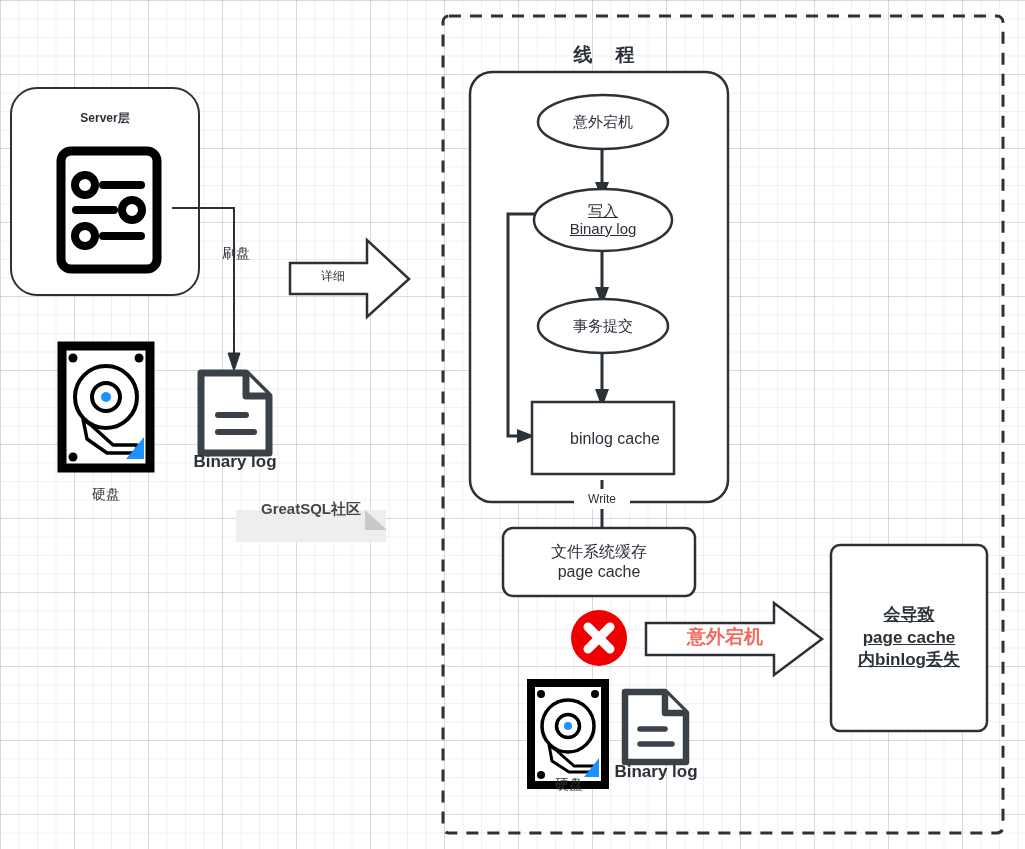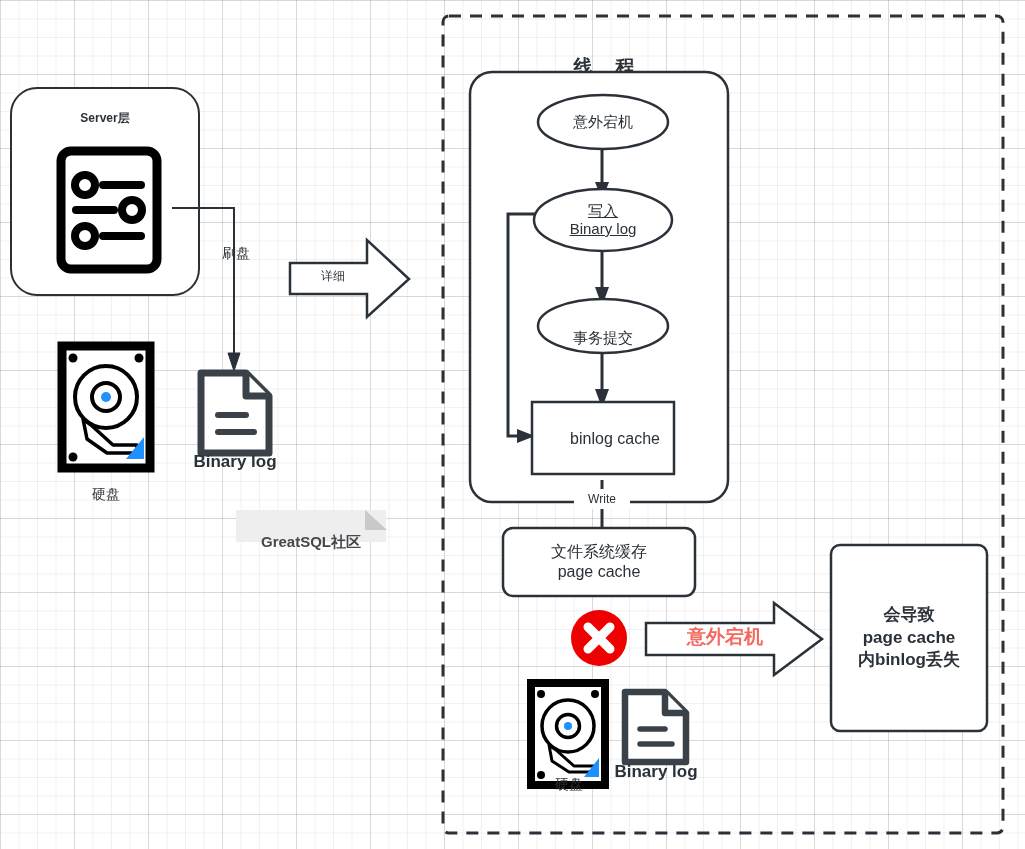--- a/index.html
+++ b/index.html
@@ -83,27 +83,27 @@
 
   <svg class="abs" style="left:285px;top:234px;" width="130" height="88">
     <path d="M 5 29 L 82 29 L 82 6 L 124 45 L 82 83 L 82 60 L 5 60 Z" fill="#ffffff" stroke="#2b3138" stroke-width="2.5" stroke-linejoin="miter"></path>
   </svg>
   <div class="node-text" style="left:300px;top:264px;width:66px;height:24px;font-size:12px;">详细</div>
 
   <div class="abs" style="left:236px;top:510px;width:150px;height:32px;background:#eeeeee;"></div>
   <svg class="abs" style="left:365px;top:510px;" width="28" height="32">
     <path d="M 0 0 L 22 20 L 0 20 Z" fill="#c9c9c9"></path>
   </svg>
-  <div class="node-text bold" style="left:236px;top:528px;width:150px;height:28px;font-size:15px;color:#44484d;text-align:right;">GreatSQL社区</div>
+  <div class="node-text bold" style="left:236px;top:495px;width:150px;height:28px;font-size:15px;color:#44484d;text-align:right;">GreatSQL社区</div>
 
   <svg class="abs" style="left:438px;top:11px;" width="572" height="828">
     <rect x="5" y="5" width="560" height="817" rx="6" ry="6" fill="none" stroke="#2b3138" stroke-width="3" stroke-dasharray="12 9"></rect>
   </svg>
 
-  <div class="node-text bold" style="left:505px;top:40px;width:200px;height:30px;font-size:19px;letter-spacing:2px;margin-top:12px;">线　程</div>
+  <div class="node-text bold" style="left:505px;top:40px;width:200px;height:30px;font-size:19px;letter-spacing:2px;">线　程</div>
 
   <svg class="abs" style="left:465px;top:67px;" width="270" height="442">
     <rect x="5" y="5" width="258" height="430" rx="22" ry="22" fill="#ffffff" stroke="#2b3138" stroke-width="2.5"></rect>
   </svg>
 
   <svg class="abs" style="left:440px;top:10px;" width="580" height="830">
 
     <line x1="162" y1="137" x2="162" y2="178" stroke="#2b3138" stroke-width="3"></line>
     <path d="M 162 190 L 155 172 L 169 172 Z" fill="#2b3138"></path>
 
@@ -127,21 +127,21 @@
 
   <svg class="abs" style="left:531px;top:186px;" width="144" height="68">
     <ellipse cx="72" cy="34" rx="69" ry="31" fill="#ffffff" stroke="#2b3138" stroke-width="2.5"></ellipse>
   </svg>
   <div class="node-text" style="left:531px;top:186px;width:144px;height:68px;font-size:15px;text-decoration:underline;">写入
 Binary log</div>
 
   <svg class="abs" style="left:535px;top:296px;" width="136" height="60">
     <ellipse cx="68" cy="30" rx="65" ry="27" fill="#ffffff" stroke="#2b3138" stroke-width="2.5"></ellipse>
   </svg>
-  <div class="node-text" style="left:535px;top:308px;width:136px;height:60px;font-size:15px;">事务提交</div>
+  <div class="node-text" style="left:535px;top:296px;width:136px;height:60px;font-size:15px;">事务提交</div>
 
   <svg class="abs" style="left:528px;top:398px;" width="150" height="82">
     <rect x="4" y="4" width="142" height="72" fill="#ffffff" stroke="#2b3138" stroke-width="2.5"></rect>
   </svg>
   <div class="node-text" style="left:540px;top:398px;width:150px;height:82px;font-size:16px;">binlog cache</div>
 
   <div class="abs" style="left:574px;top:489px;width:56px;height:20px;background:#ffffff;"></div>
   <div class="node-text" style="left:572px;top:489px;width:60px;height:21px;font-size:12px;">Write</div>
 
   <svg class="abs" style="left:499px;top:524px;" width="200" height="76">
@@ -157,21 +157,21 @@
   </svg>
 
   <svg class="abs" style="left:640px;top:598px;" width="190" height="82">
     <path d="M 6 25 L 134 25 L 134 5 L 182 41 L 134 77 L 134 57 L 6 57 Z" fill="#ffffff" stroke="#2b3138" stroke-width="2.5" stroke-linejoin="miter"></path>
   </svg>
   <div class="node-text bold" style="left:680px;top:625px;width:90px;height:24px;font-size:19px;color:#f4685d;">意外宕机</div>
 
   <svg class="abs" style="left:826px;top:540px;" width="166" height="196">
     <rect x="5" y="5" width="156" height="186" rx="9" ry="9" fill="#ffffff" stroke="#2b3138" stroke-width="2.5"></rect>
   </svg>
-  <div class="node-text bold" style="left:826px;top:540px;width:166px;height:196px;font-size:17px;line-height:1.35;">会导致
+  <div class="node-text bold" style="left:826px;top:540px;width:166px;height:196px;font-size:17px;line-height:1.35;text-decoration:underline;">会导致
 page cache
 内binlog丢失</div>
 
   <svg class="abs" style="left:527px;top:679px;" width="84" height="110">
     <rect x="4" y="4" width="74" height="102" fill="#ffffff" stroke="#000000" stroke-width="8"></rect>
     <circle cx="14" cy="15" r="4" fill="#000000"></circle>
     <circle cx="68" cy="15" r="4" fill="#000000"></circle>
     <circle cx="14" cy="96" r="4" fill="#000000"></circle>
     <circle cx="41" cy="47" r="26" fill="none" stroke="#000000" stroke-width="3.5"></circle>
     <circle cx="41" cy="47" r="11.5" fill="none" stroke="#000000" stroke-width="3.5"></circle>

